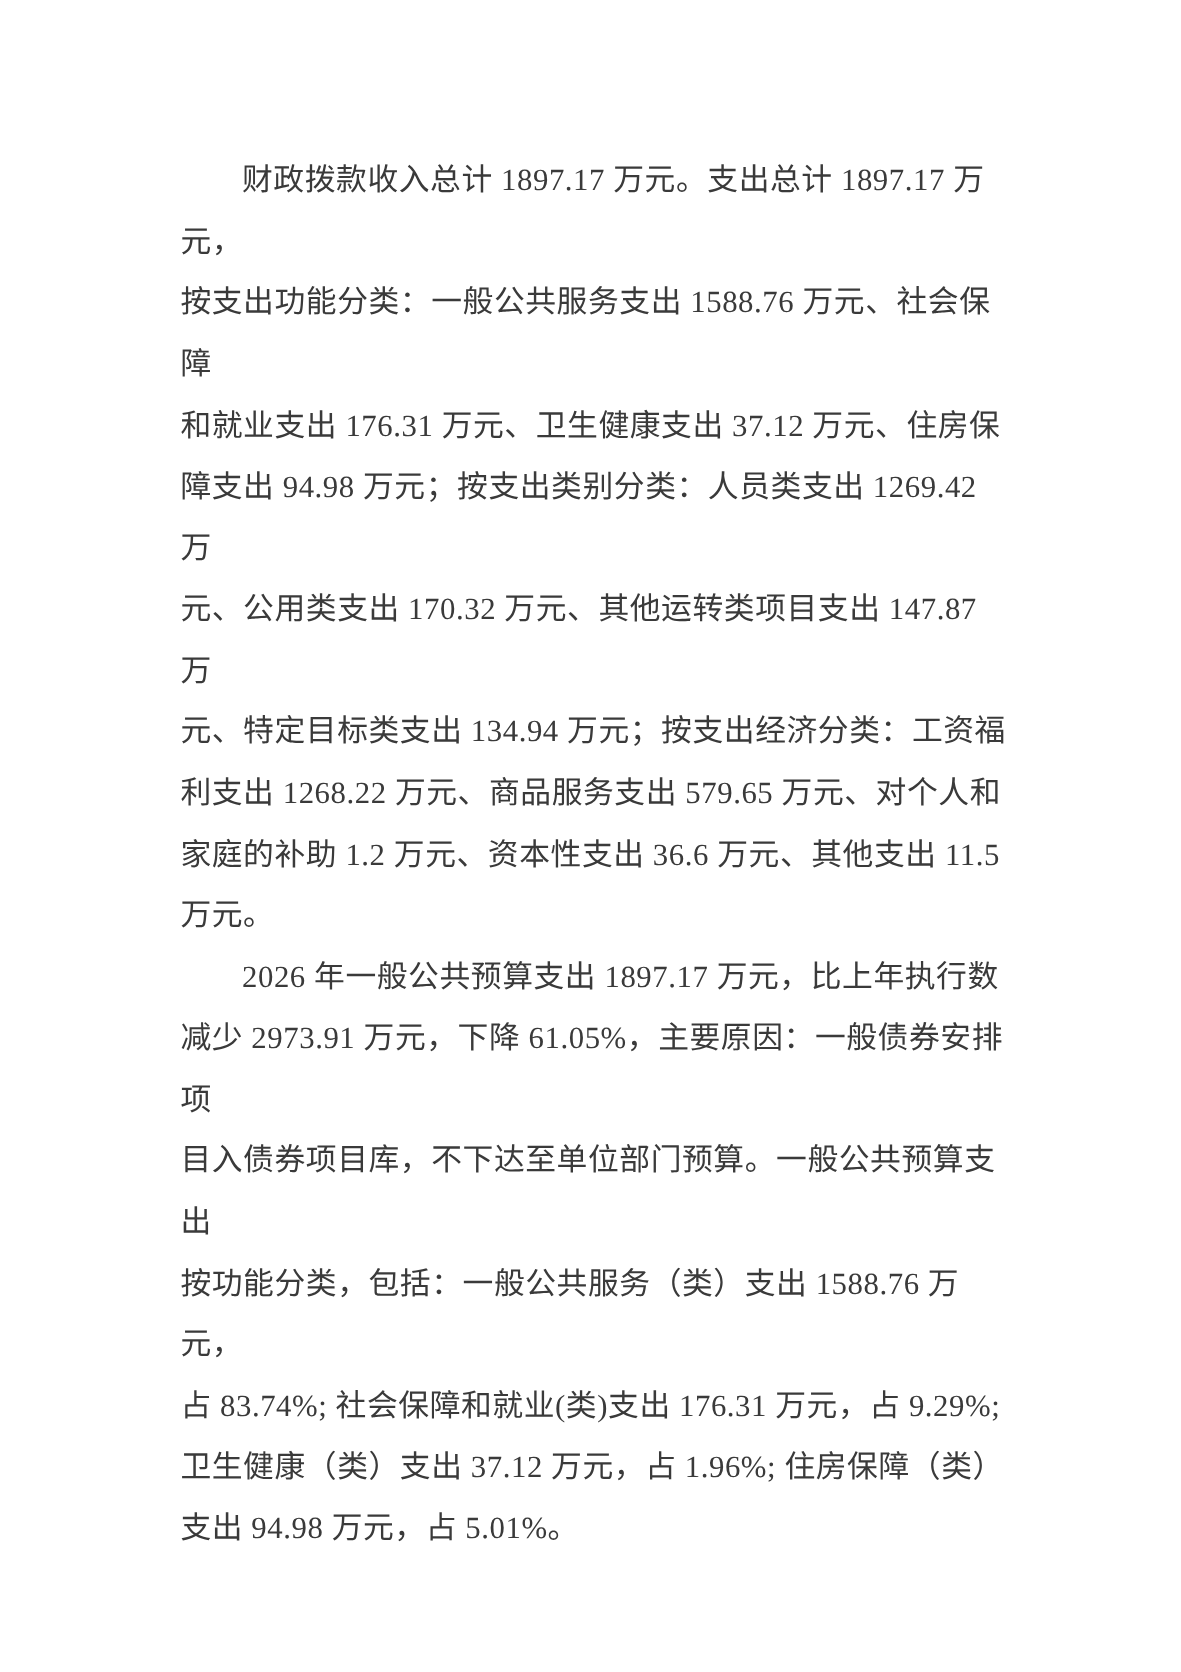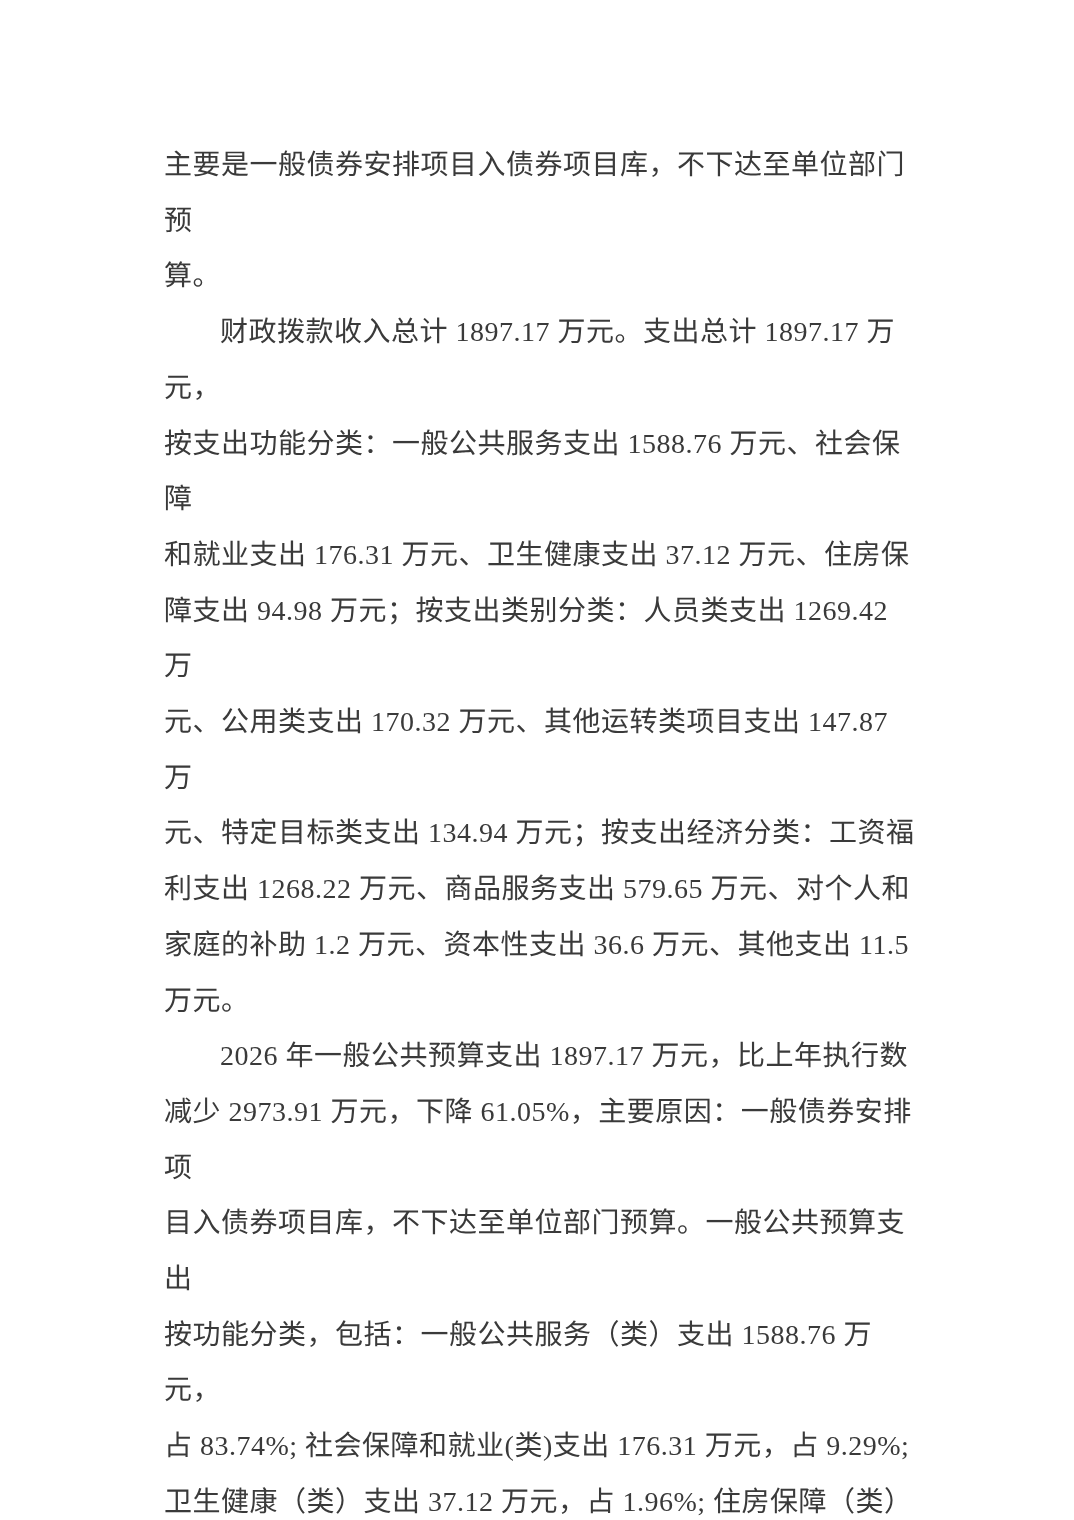--- a/index.html
+++ b/index.html
@@ -39,22 +39,20 @@
     font-weight: 700;
     color: #1e1e1e;
     font-size: 29px;
   }
 </style>
 </head>
 <body>
 
 <div class="page">
 
-  <p class="para">主要是一般债券安排项目入债券项目库，不下达至单位部门预
-算。</p>
 
 
 
   <p class="para indent">财政拨款收入总计 1897.17 万元。支出总计 1897.17 万元，
 按支出功能分类：一般公共服务支出 1588.76 万元、社会保障
 和就业支出 176.31 万元、卫生健康支出 37.12 万元、住房保
 障支出 94.98 万元；按支出类别分类：人员类支出 1269.42 万
 元、公用类支出 170.32 万元、其他运转类项目支出 147.87 万
 元、特定目标类支出 134.94 万元；按支出经济分类：工资福
 利支出 1268.22 万元、商品服务支出 579.65 万元、对个人和

